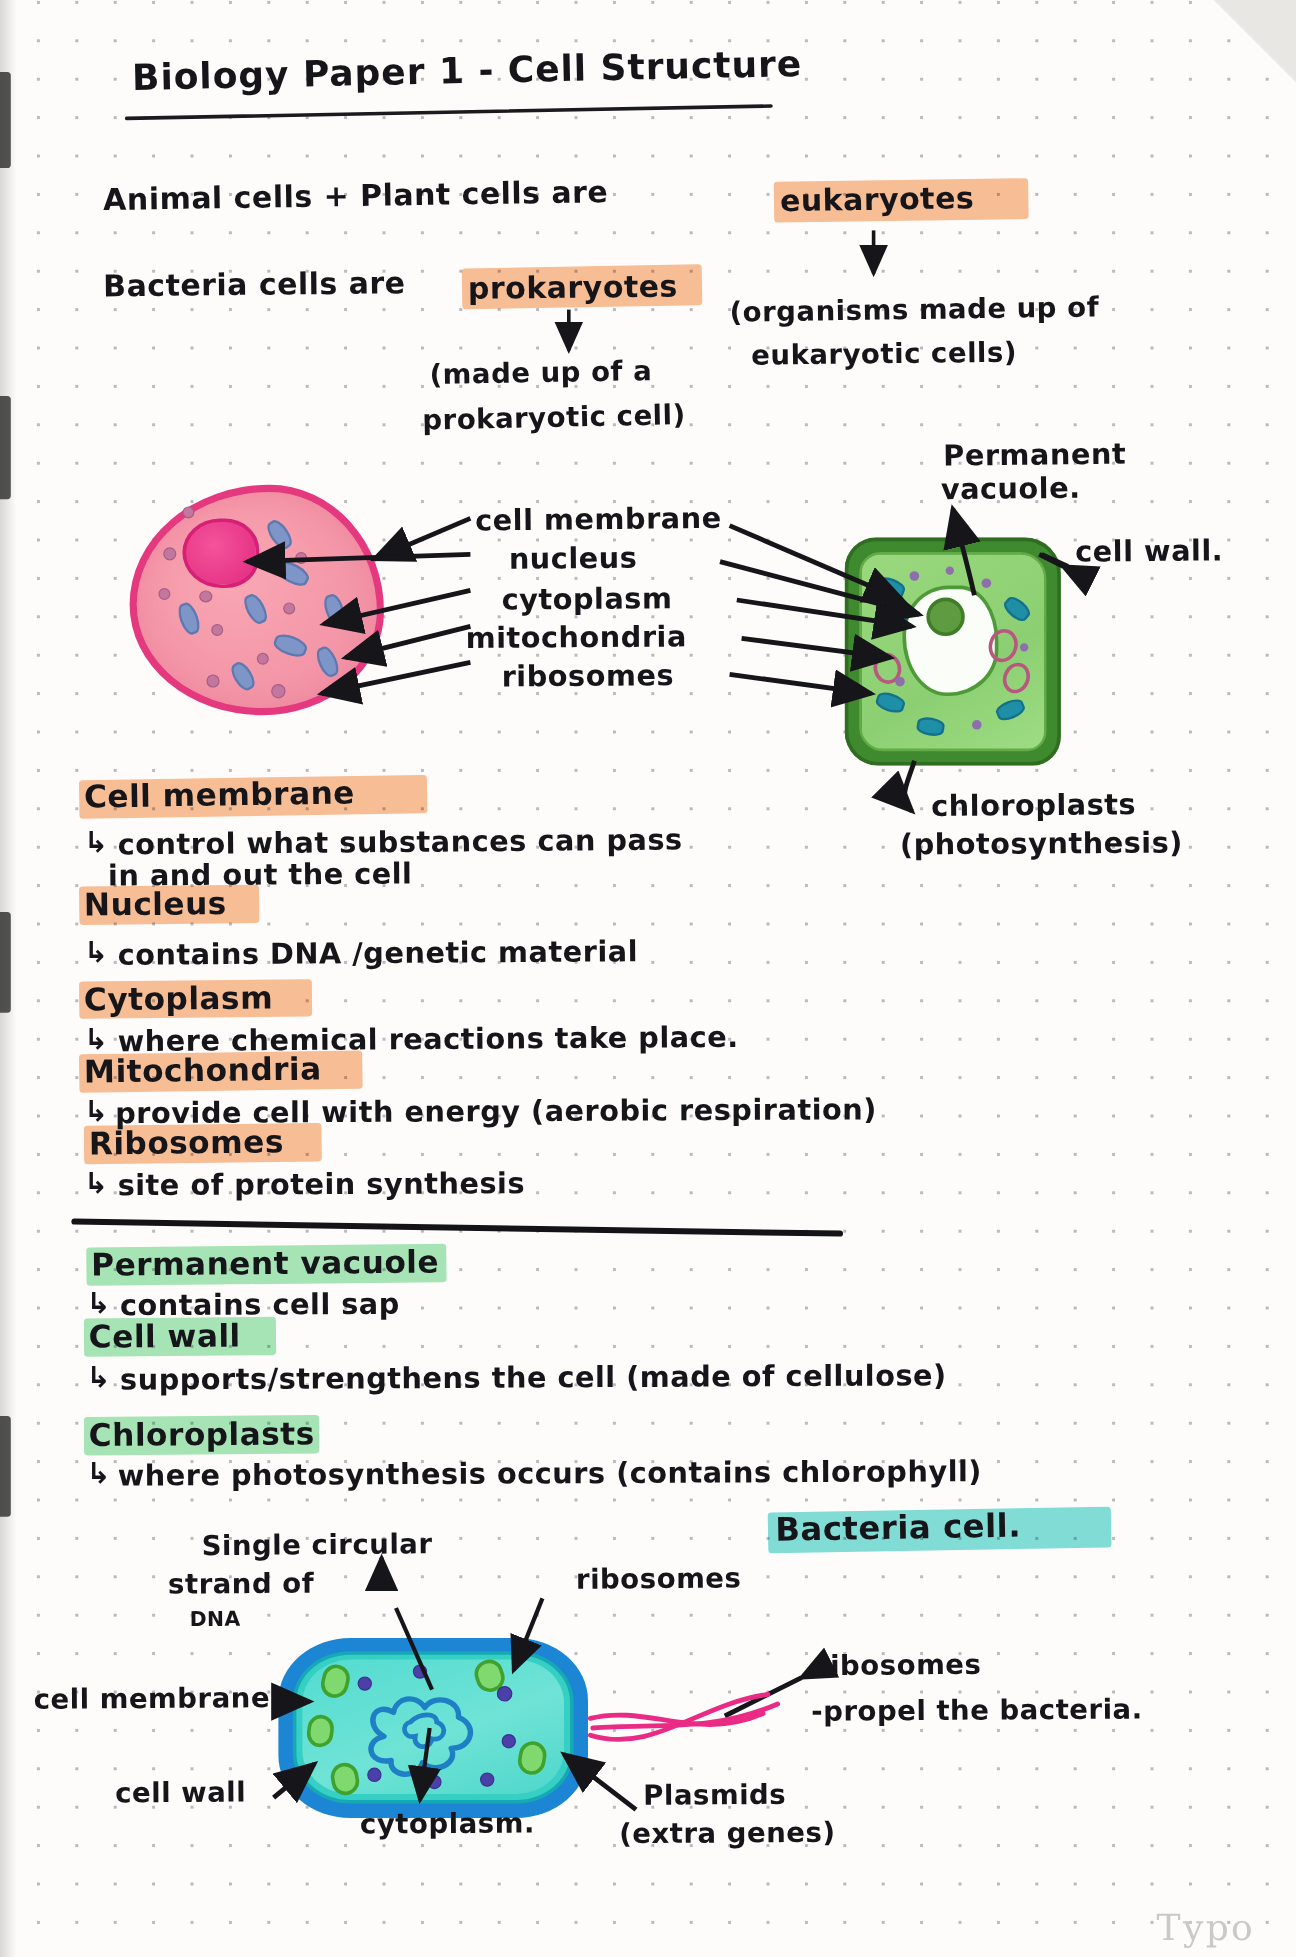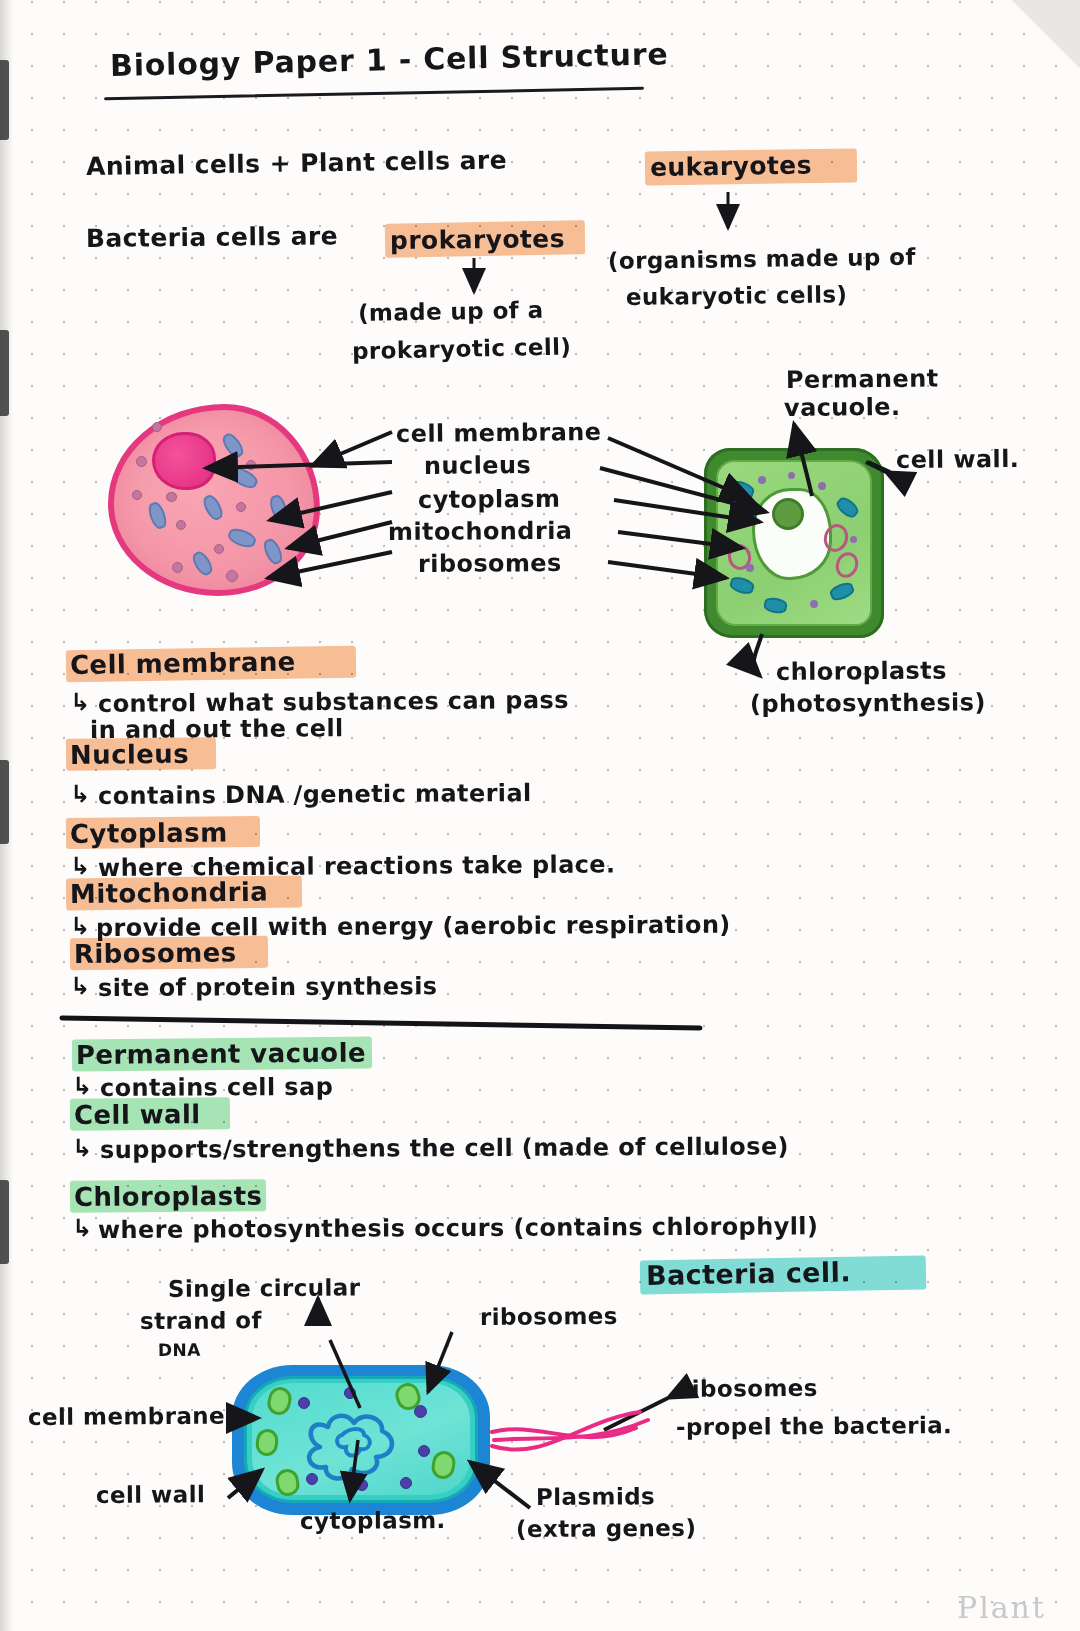--- a/index.html
+++ b/index.html
@@ -343,13 +343,13 @@
   <div class="hw sk" style="left:680px;top:1376px;font-size:23px;transform:rotate(-0.5deg);">ribosomes</div>
   <div class="hw sk" style="left:676px;top:1414px;font-size:23px;transform:rotate(-0.4deg);">-propel the bacteria.</div>
 
   <div class="hw sk" style="left:28px;top:1404px;font-size:23px;transform:rotate(-0.4deg);">cell membrane</div>
   <div class="hw sk" style="left:96px;top:1482px;font-size:23px;transform:rotate(-0.4deg);">cell wall</div>
   <div class="hw sk" style="left:300px;top:1508px;font-size:23px;transform:rotate(-0.4deg);">cytoplasm.</div>
   <div class="hw sk" style="left:536px;top:1484px;font-size:23px;transform:rotate(-0.4deg);">Plasmids</div>
   <div class="hw sk" style="left:516px;top:1516px;font-size:23px;transform:rotate(-0.4deg);">(extra genes)</div>
 </div>
 
-<div id="watermark">Plant</div>
+<div id="watermark">Typo</div>
 
 </body></html>

